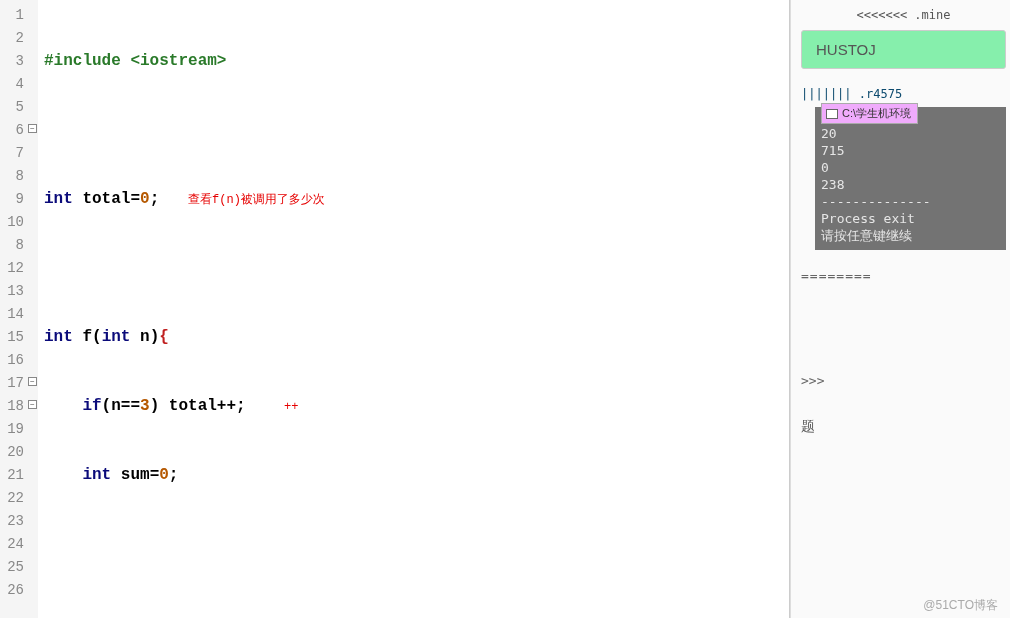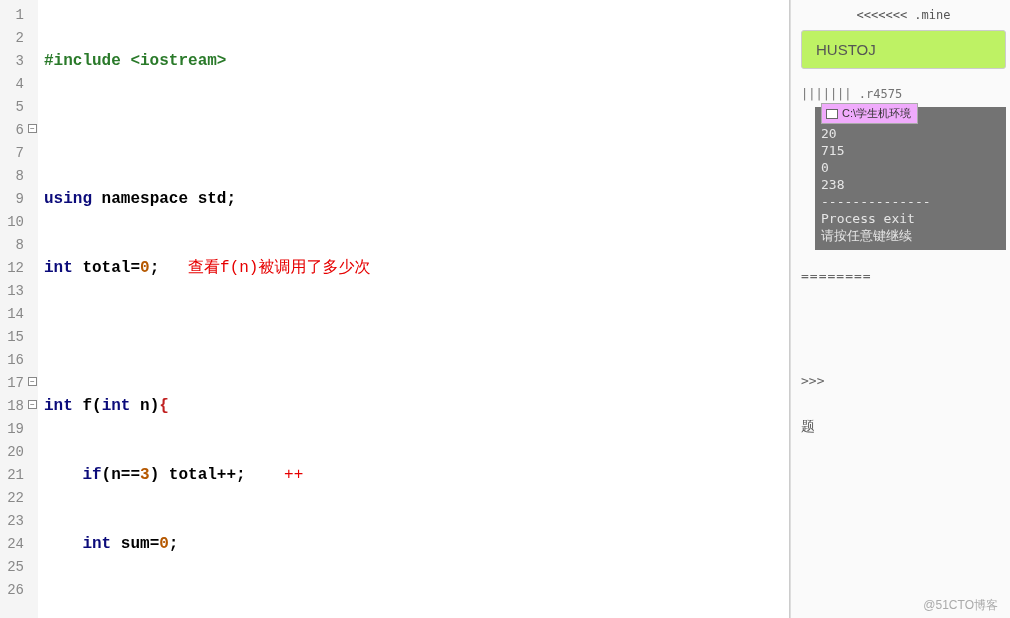--- a/index.html
+++ b/index.html
@@ -55,51 +55,51 @@
       white-space: pre;
       position: relative;
     }
     .code-line { height: 23px; position: relative; }
     .code-line > span { position: relative; z-index: 1; }
     .kw  { color: #0b0b7a; font-weight: bold; }
     .pp  { color: #2a7a2a; font-weight: bold; }
     .num { color: #b55800; }
     .op  { color: #000; }
     .br  { color: #c02020; font-weight: bold; }
-    .ann { color: #e60000; font-weight: normal; font-size: 16px; }
+    .ann { color: #e60000; font-weight: normal; font-size: 12px; }
     .right-pane {
       flex: 1;
       height: 618px;
       background: #fafafa;
       border-left: 1px solid #ddd;
       position: relative;
       overflow: hidden;
       font-family: Arial, sans-serif;
     }
     .right-inner { padding: 6px 4px 0 10px; }
     .diff-top {
       font-size: 12px;
       color: #555;
       margin: 2px 0 8px 0;
       font-family: Consolas, monospace;
       text-align: center;
     }
     .title-card {
-      background: #bef264;
+      background: #86efac;
       border: 1px solid #ccc;
       border-radius: 3px;
       padding: 10px 14px;
       color: #555;
       font-family: Arial, sans-serif;
       font-size: 15px;
       margin-bottom: 18px;
     }
     .diff-rev {
       font-size: 12px;
-      color: #737373;
+      color: #0c4a6e;
       margin-bottom: 6px;
       font-family: Consolas, monospace;
     }
     .console-wrap { position: relative; }
     .console-tab {
       position: absolute;
       top: -4px;
       left: 20px;
       background: #f0abfc;
       border: 1px solid #aaa;
@@ -185,21 +185,20 @@
     <div class="ln">22</div>
     <div class="ln">23</div>
     <div class="ln">24</div>
     <div class="ln">25</div>
     <div class="ln">26</div>
   </div>
 
   <div class="code-area">
     <div class="code-line"><span class="pp">#include &lt;iostream&gt;</span></div>
     <div class="code-line"></div>
-    <div class="code-line"><span class="kw">using</span><span> namespace std;</span></div>
     <div class="code-line"><span class="kw">int</span><span> total</span><span class="op">=</span><span class="num">0</span><span>;</span><span>   </span><span class="ann">查看f(n)被调用了多少次</span></div>
     <div class="code-line"></div>
     <div class="code-line"><span class="kw">int</span><span> f</span><span class="op">(</span><span class="kw">int</span><span> n</span><span class="op">)</span><span class="br">{</span></div>
     <div class="code-line"><span>    </span><span class="kw">if</span><span class="op">(</span><span>n</span><span class="op">==</span><span class="num">3</span><span class="op">)</span><span> total</span><span class="op">++</span><span>;</span><span>    </span><span class="ann">++</span></div>
     <div class="code-line"><span>    </span><span class="kw">int</span><span> sum</span><span class="op">=</span><span class="num">0</span><span>;</span></div>
     
     
     
     
     

